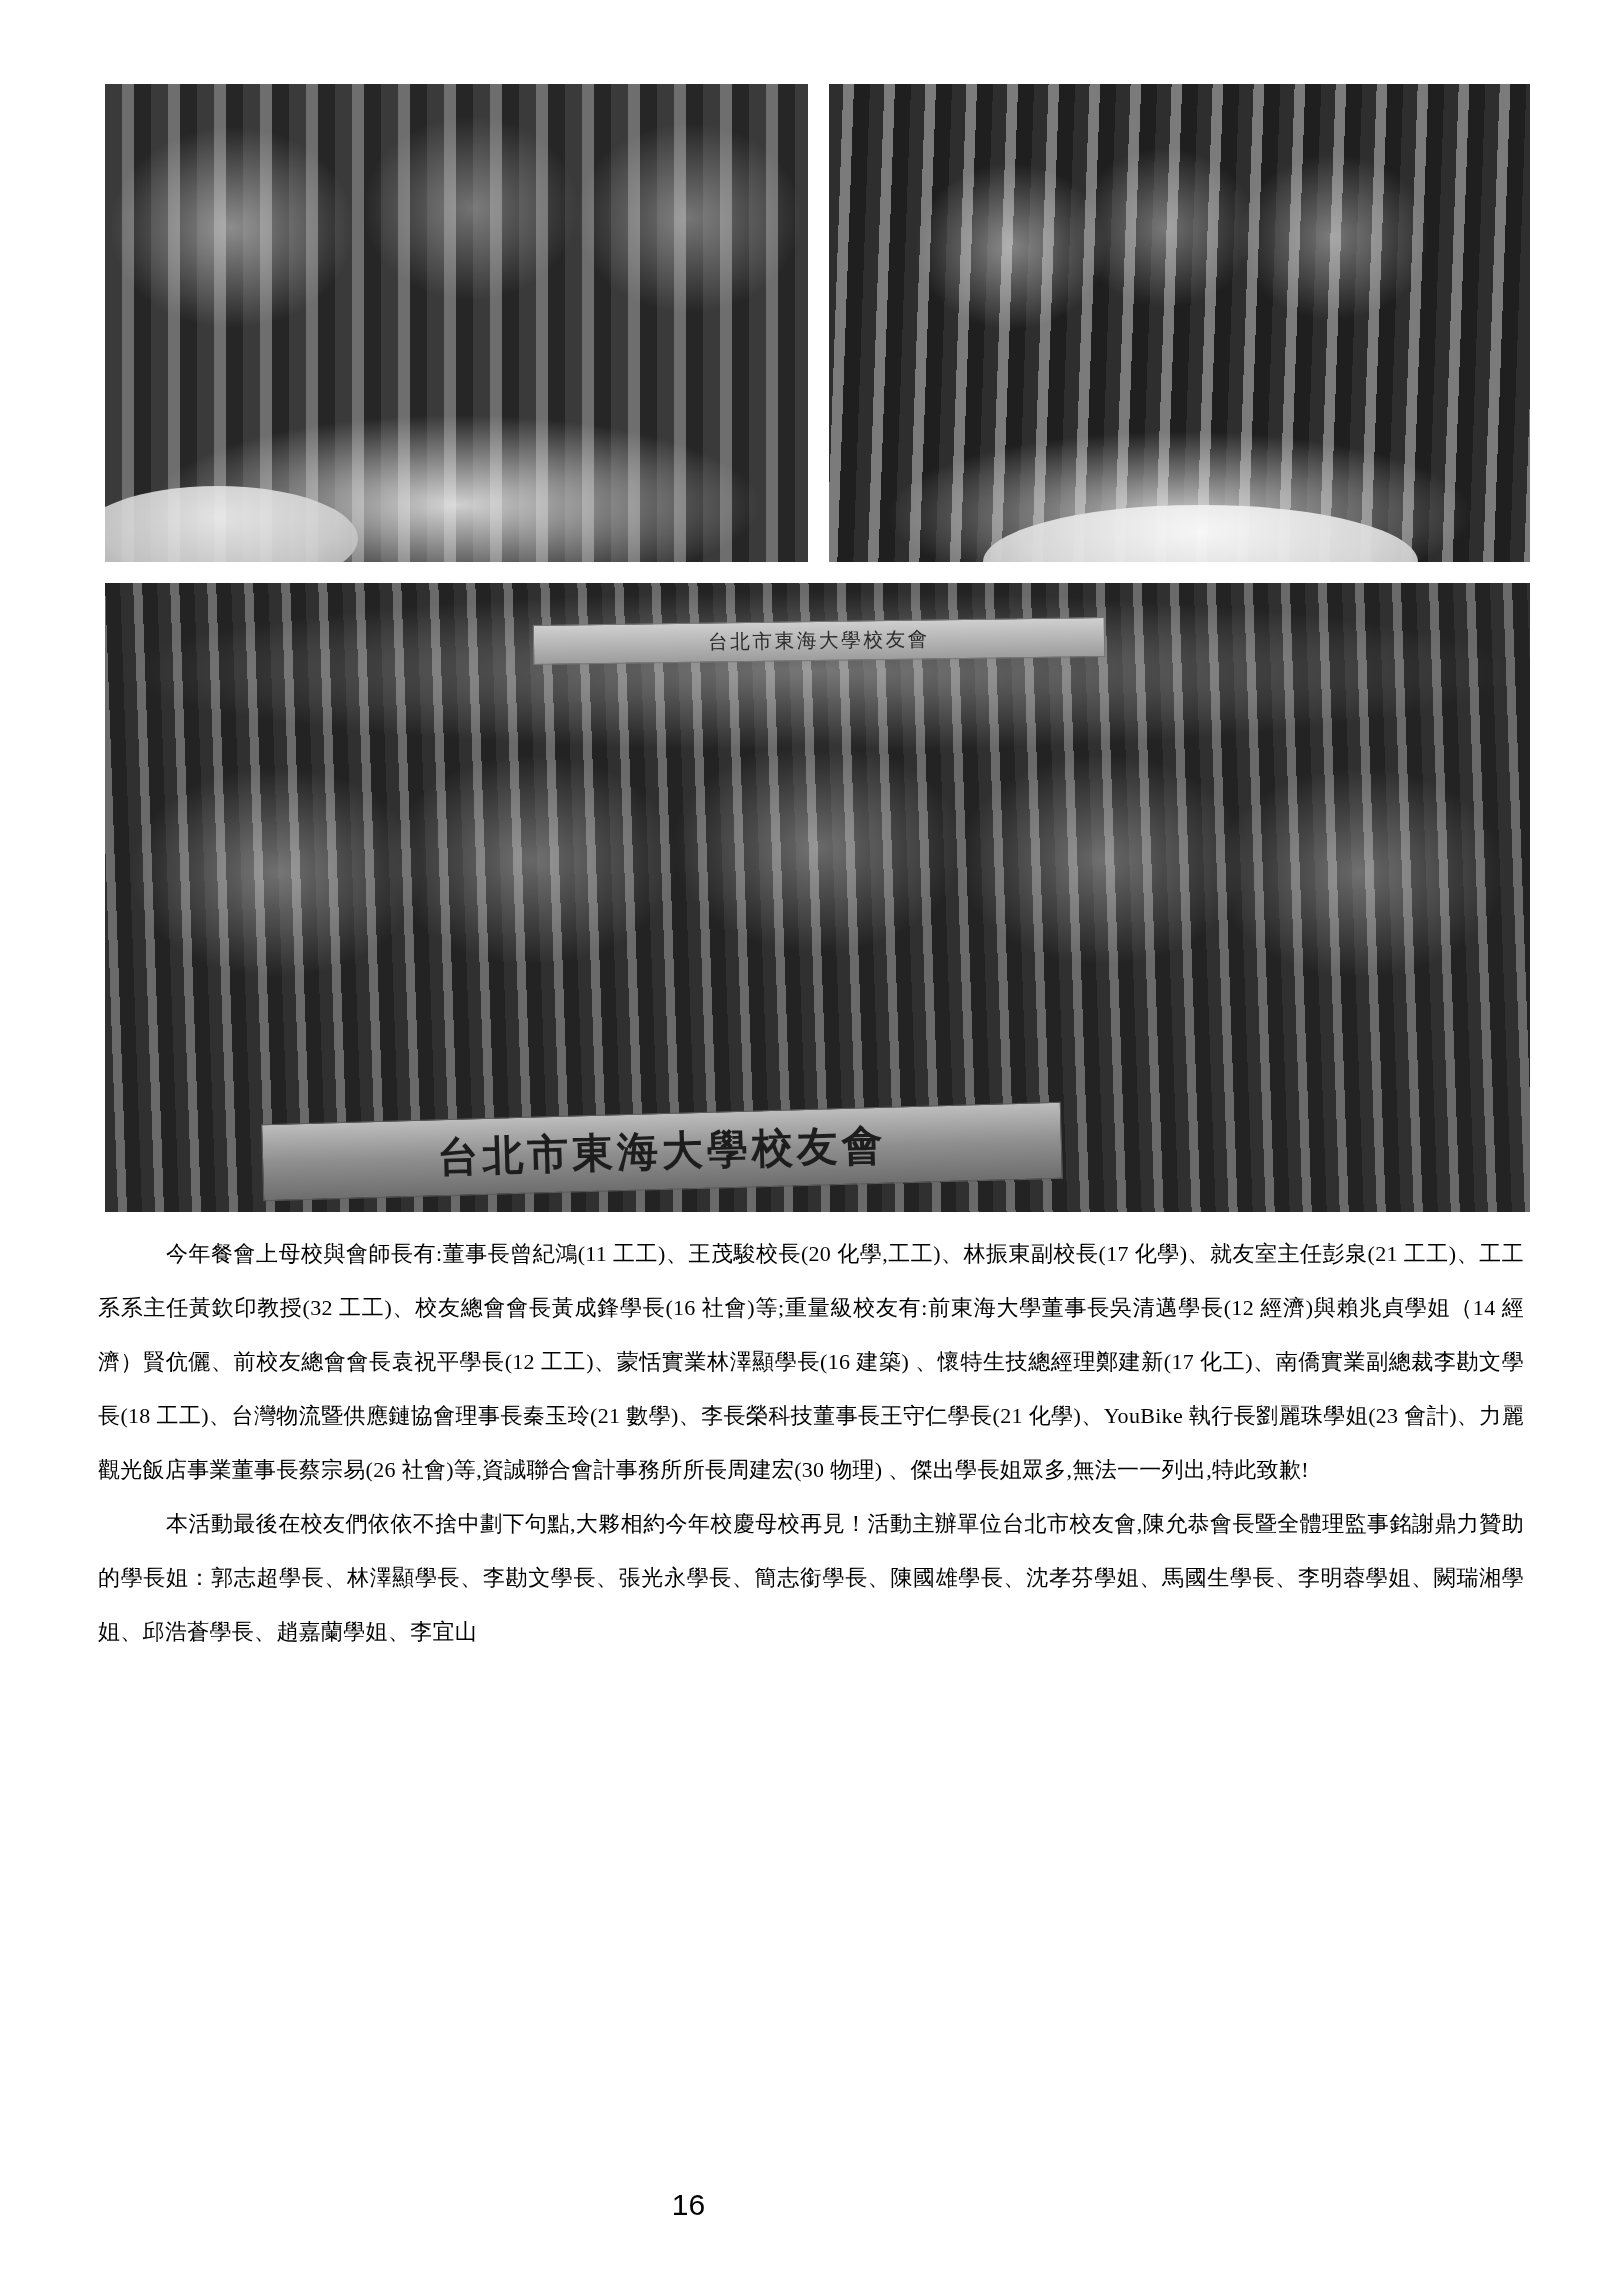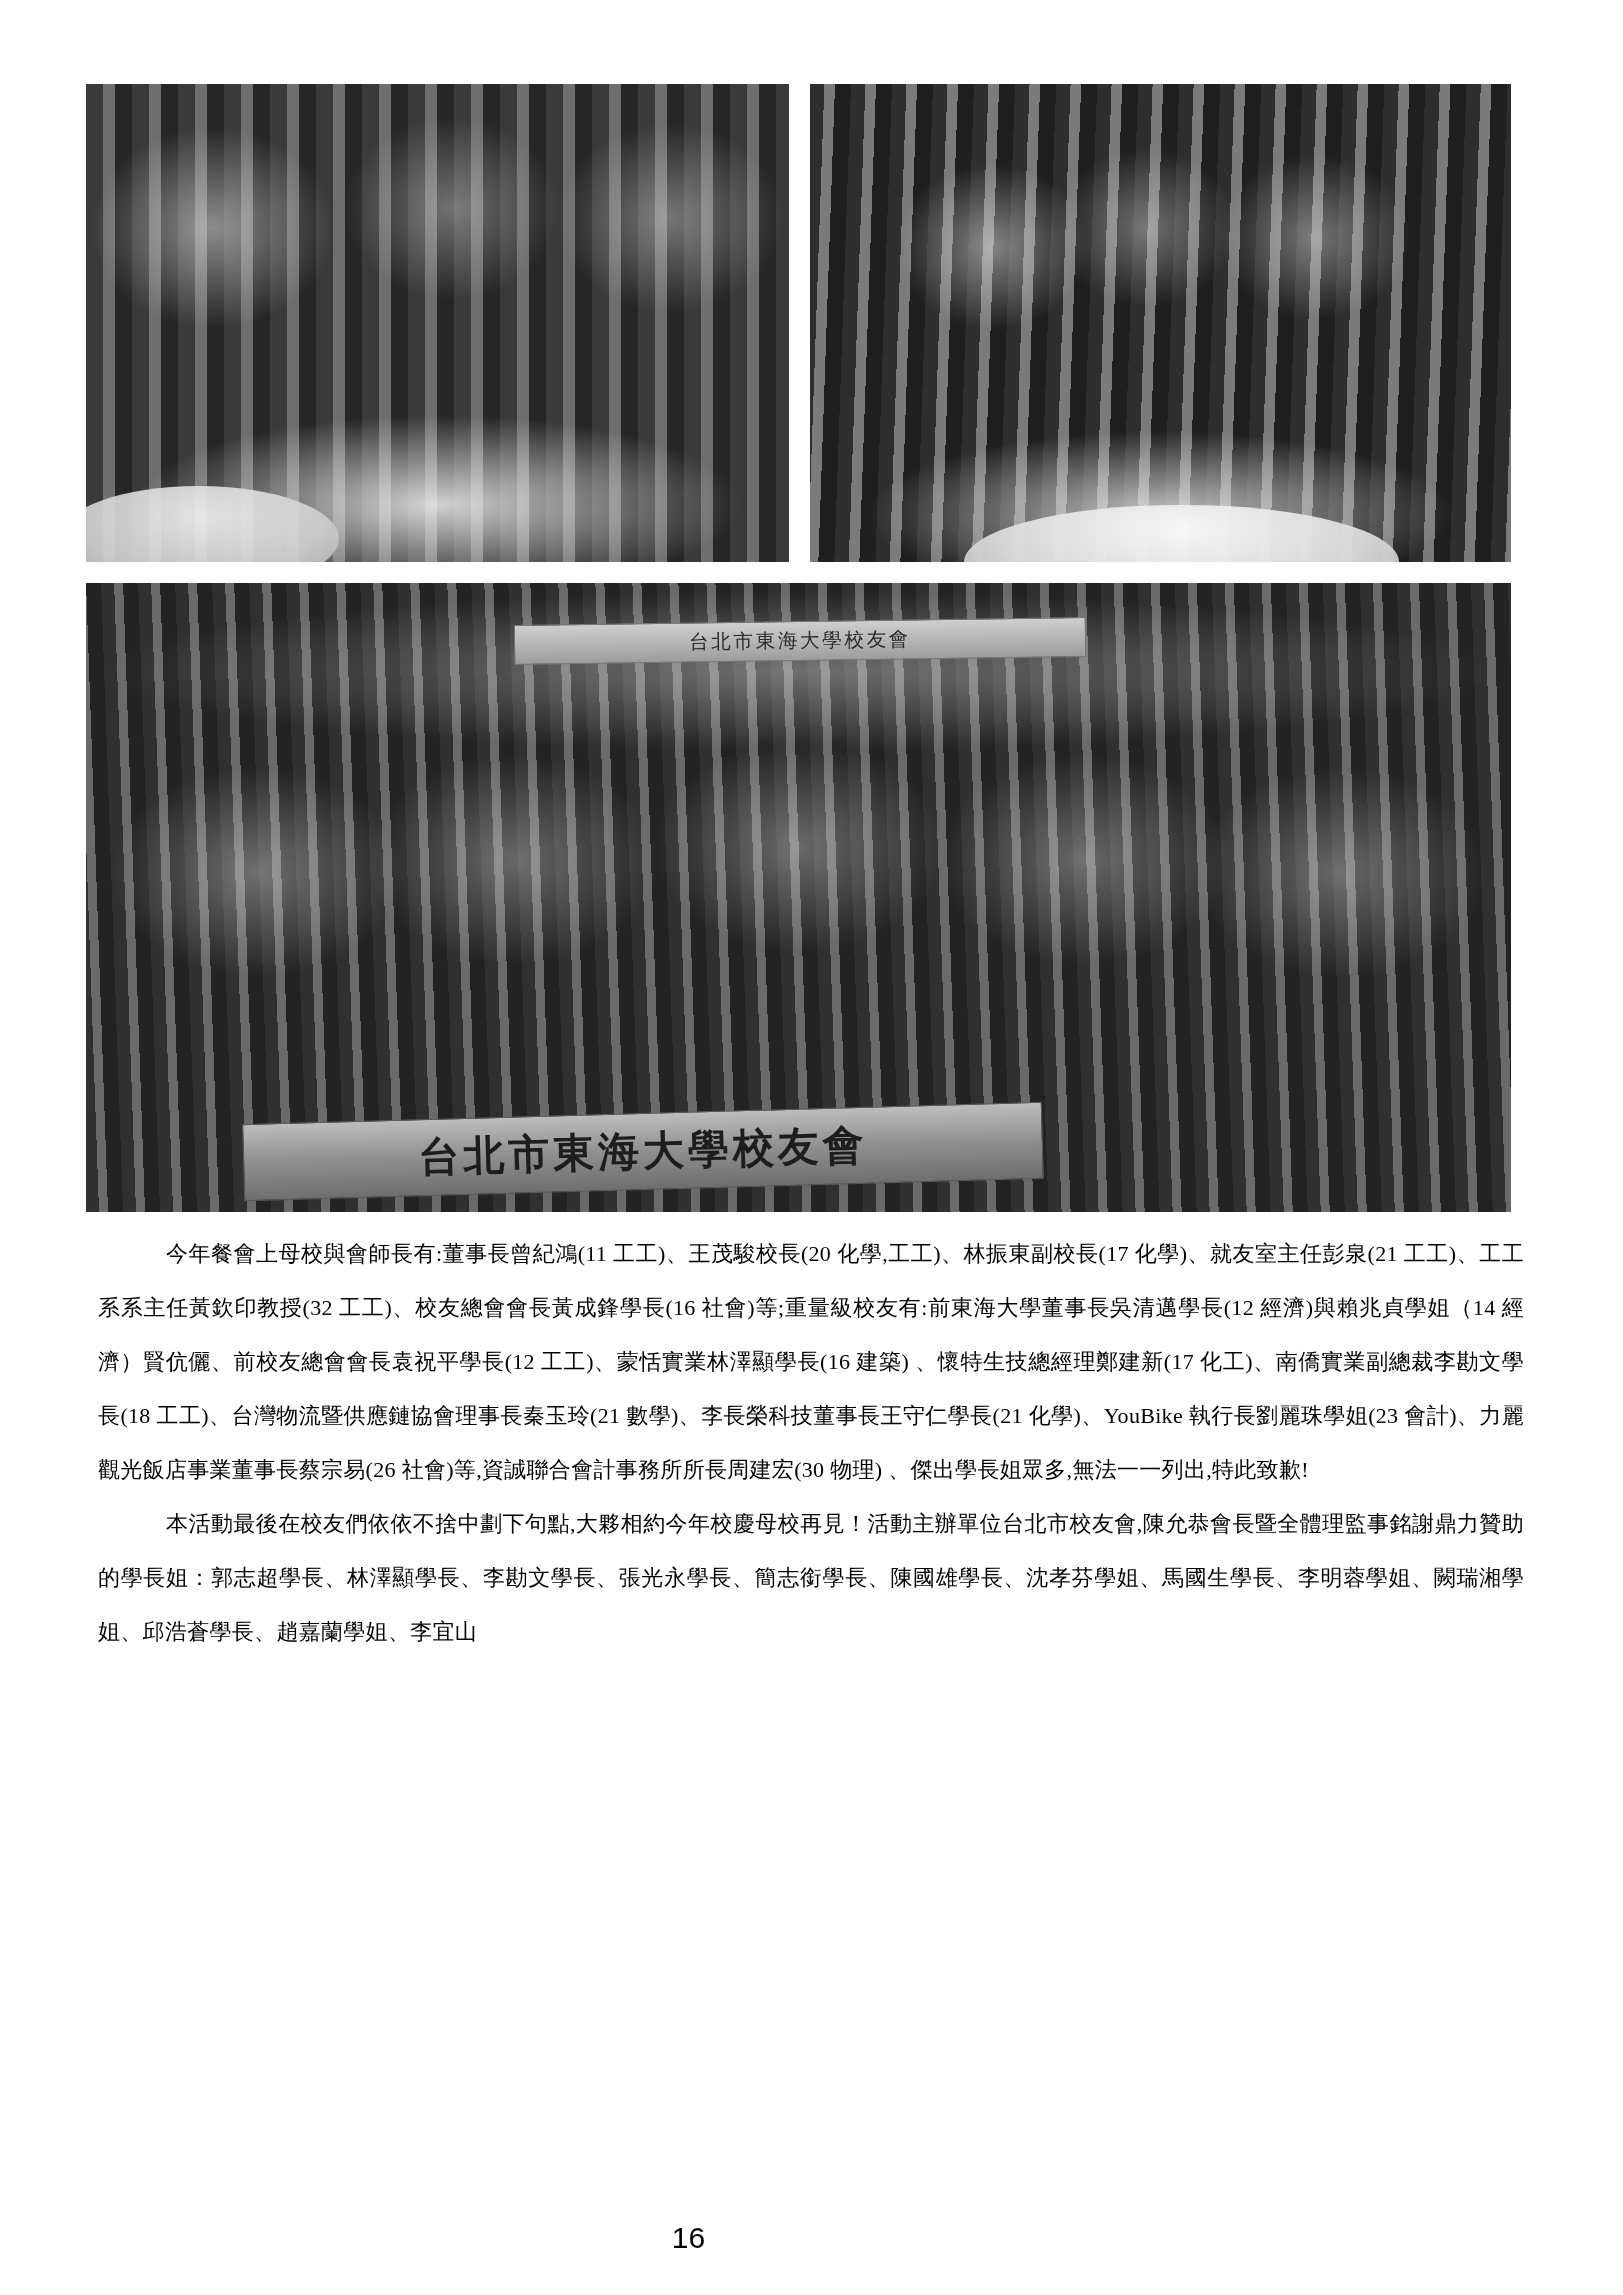--- a/index.html
+++ b/index.html
@@ -19,21 +19,21 @@
     position: absolute;
     left: 0; top: 0;
     width: 1623px;
     height: 2295px;
     background: #ffffff;
   }
 
   
   .photos {
     position: absolute;
-    left: 86px;
+    left: 105px;
     top: 84px;
     width: 1426px;
   }
   .photo-row {
     display: flex;
     gap: 21px;
   }
   .photo {
     position: relative;
     overflow: hidden;
@@ -165,21 +165,20 @@
   
   .page-number {
     position: absolute;
     left: 0;
     top: 2188px;
     width: 1377px;
     text-align: center;
     font-size: 30px;
     font-family: "Liberation Sans", sans-serif;
     color: #000;
-    margin-top: 33px;
   }
 </style>
 </head>
 <body>
 
 <div class="page">
 
   <div class="photos">
 
     <div class="photo-row">

